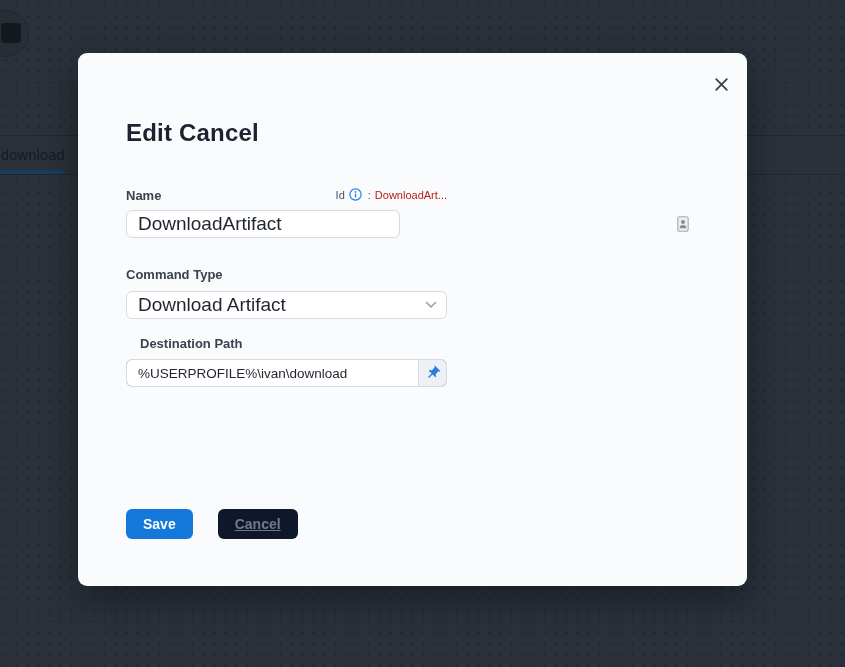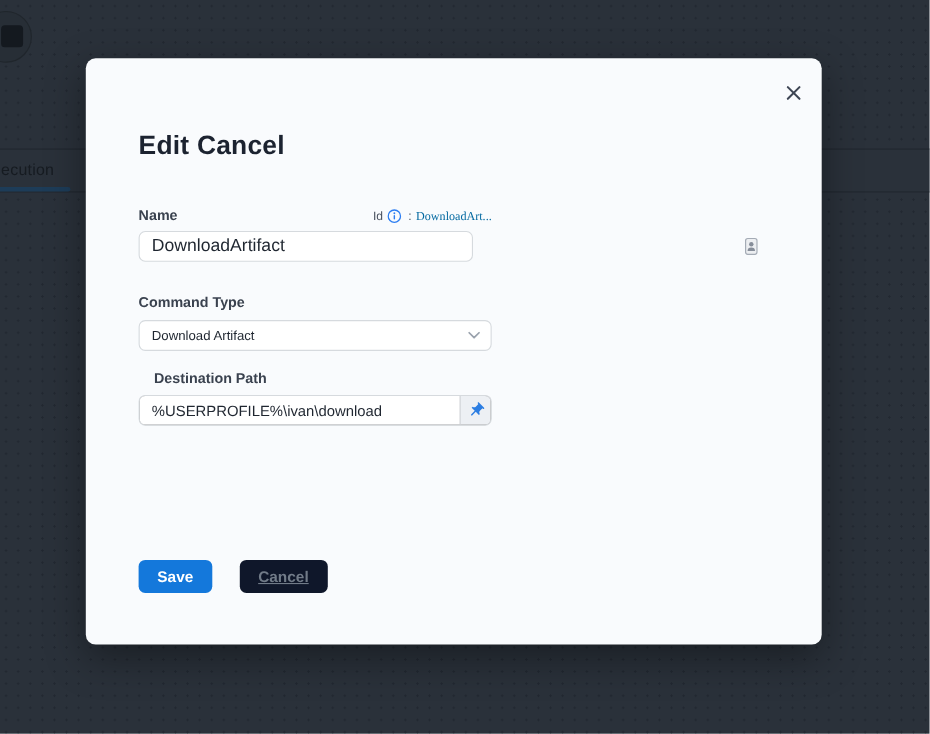--- a/index.html
+++ b/index.html
@@ -48,43 +48,43 @@
     display: flex; align-items: center; justify-content: center;
     cursor: pointer; background: none; border: none;
   }
   .modal-title {
     position: absolute; left: 48px; top: 66px;
     font-size: 24px; font-weight: 700; color: #1c2330; letter-spacing: .2px;
   }
 
   .label-row {
     position: absolute; width: 321px; display: flex;
-    justify-content: space-between; align-items: flex-end; gap: 14px;
+    justify-content: space-between; align-items: flex-start; gap: 14px;
   }
   .field-label { font-size: 13px; font-weight: 600; color: #3a424f; }
   .id-row { display: flex; align-items: center; gap: 4px; font-size: 11px; }
   .id-label { color: #4a5260; }
   .id-sep { color: #4a5260; margin-left: 2px; }
-  .id-link { color: #0369a1; text-decoration: none; cursor: pointer; font-family: Liberation Serif, serif; }
+  .id-link { color: #b91c1c; text-decoration: none; cursor: pointer; }
 
   .text-input {
-    position: absolute; width: 304px; height: 28px;
+    position: absolute; width: 274px; height: 28px;
     border: 1px solid #d6dade; border-radius: 6px; background: #fff;
     font-family: "Liberation Sans", "DejaVu Sans", sans-serif;
-    font-size: 16px; color: #1f2630; padding: 0 26px 0 11px; outline: none;
+    font-size: 19px; color: #1f2630; padding: 0 26px 0 11px; outline: none;
   }
   .autofill-badge { position: absolute; right: 58px; pointer-events: none; }
 
   .select-box {
     position: absolute; width: 321px; height: 28px;
     border: 1px solid #d6dade; border-radius: 6px; background: #fff;
     display: flex; align-items: center; cursor: pointer;
   }
   .select-box .select-value {
-    flex: 1; font-size: 12px; color: #1f2630; padding-left: 11px;
+    flex: 1; font-size: 19px; color: #1f2630; padding-left: 11px;
   }
   .select-box .chev { margin-right: 9px; display: flex; }
 
   .input-group {
     position: absolute; width: 321px; height: 28px; display: flex;
     border: 1px solid #d6dade; border-radius: 6px; background: #a3a3a3;
     overflow: hidden;
   }
   .input-group input {
     flex: 1; border: none; outline: none; background: #fff;
@@ -104,21 +104,21 @@
     font-size: 14px; font-weight: 700; padding: 0 17px;
     display: flex; align-items: center; justify-content: center;
   }
   .btn-save { background: #1478db; color: #ffffff; }
   .btn-cancel { background: #0f172a; color: #717b88; text-decoration: underline; }
 </style>
 </head>
 <body>
 
 <div class="tabs-band">
-  <span class="bg-tab">ecution</span>
+  <span class="bg-tab">download</span>
 </div>
 <div class="bg-tab-underline"></div>
 <div class="run-btn">
   <span class="stop-square"></span>
 </div>
 
 <div class="modal">
 
   <button class="close-btn">
     <span style="display:flex">

